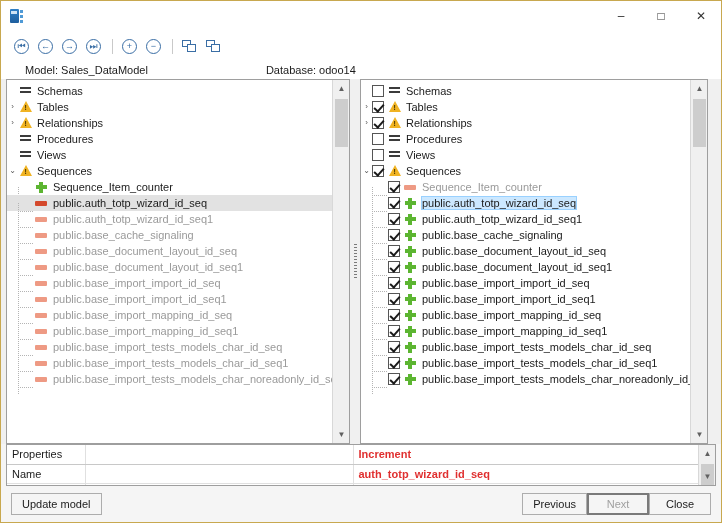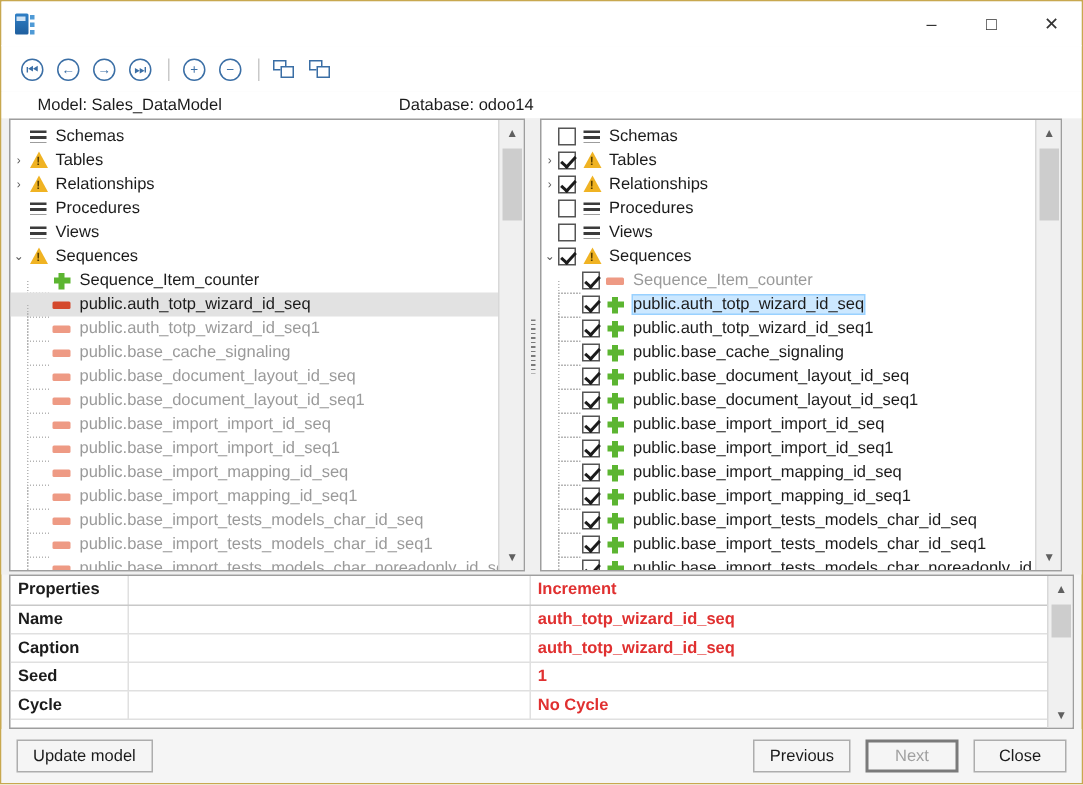--- a/index.html
+++ b/index.html
@@ -107,21 +107,21 @@
     display: flex;
     padding: 0 5px;
     background: #f0f0f0;
     position: relative;
   }
   .pane {
     background: #ffffff;
     border: 1px solid #9e9e9e;
     position: relative;
     overflow: hidden;
-    height: 302px;
+    height: 365px;
   }
   #pane-left { width: 344px; }
   #splitter {
     width: 10px;
     display: flex; align-items: center; justify-content: center;
     background: #f0f0f0;
     cursor: col-resize;
   }
   #splitter .grip {
     width: 3px; height: 36px;
@@ -249,21 +249,21 @@
     font-weight: bold;
     border-bottom: 1px solid #e0e0e0;
     border-right: 1px solid #e0e0e0;
     overflow: hidden; white-space: nowrap;
   }
   table.grid th {
     background: #ffffff;
     font-weight: bold;
     border-bottom: 1px solid #c8c8c8;
   }
-  table.grid .c0 { width: 78px; font-weight: bold; color:#1b1b1b; }
+  table.grid .c0 { width: 78px; font-weight: normal; color:#1b1b1b; }
   table.grid .c1 { width: 268px; }
   table.grid .c2 { color:#e03030; }
   table.grid th.c2 { color:#e03030; font-weight:bold;}
   #props .vsb { border-left: 1px solid #d8d8d8; }
   
   #footer {
     flex: 0 0 36px;
     display: flex; align-items: center;
     padding: 0 10px;
     background: #f5f5f5;
@@ -272,21 +272,21 @@
     height: 22px; min-width: 62px;
     border: 1px solid #adadad;
     background: #f5f5f5;
     font-size: 11px; color: #1b1b1b;
     display:flex;align-items:center;justify-content:center;
     padding: 0 10px;
   }
   .btn.disabled { color:#a0a0a0; border-color:#bfbfbf; background:#f5f5f5; }
   .btn.focus { border:2px solid #7a7a7a; }
   #footer .spacer { flex: 1 1 auto; }
-  #footer .rbtns { display:flex; gap:10px; }
+  #footer .rbtns { display:flex; gap:0; }
 </style>
 </head>
 <body>
 
 <div id="window">
 
   <div id="titlebar">
     <div class="app-icon">
       <div class="pg"></div>
       <div class="dots">

